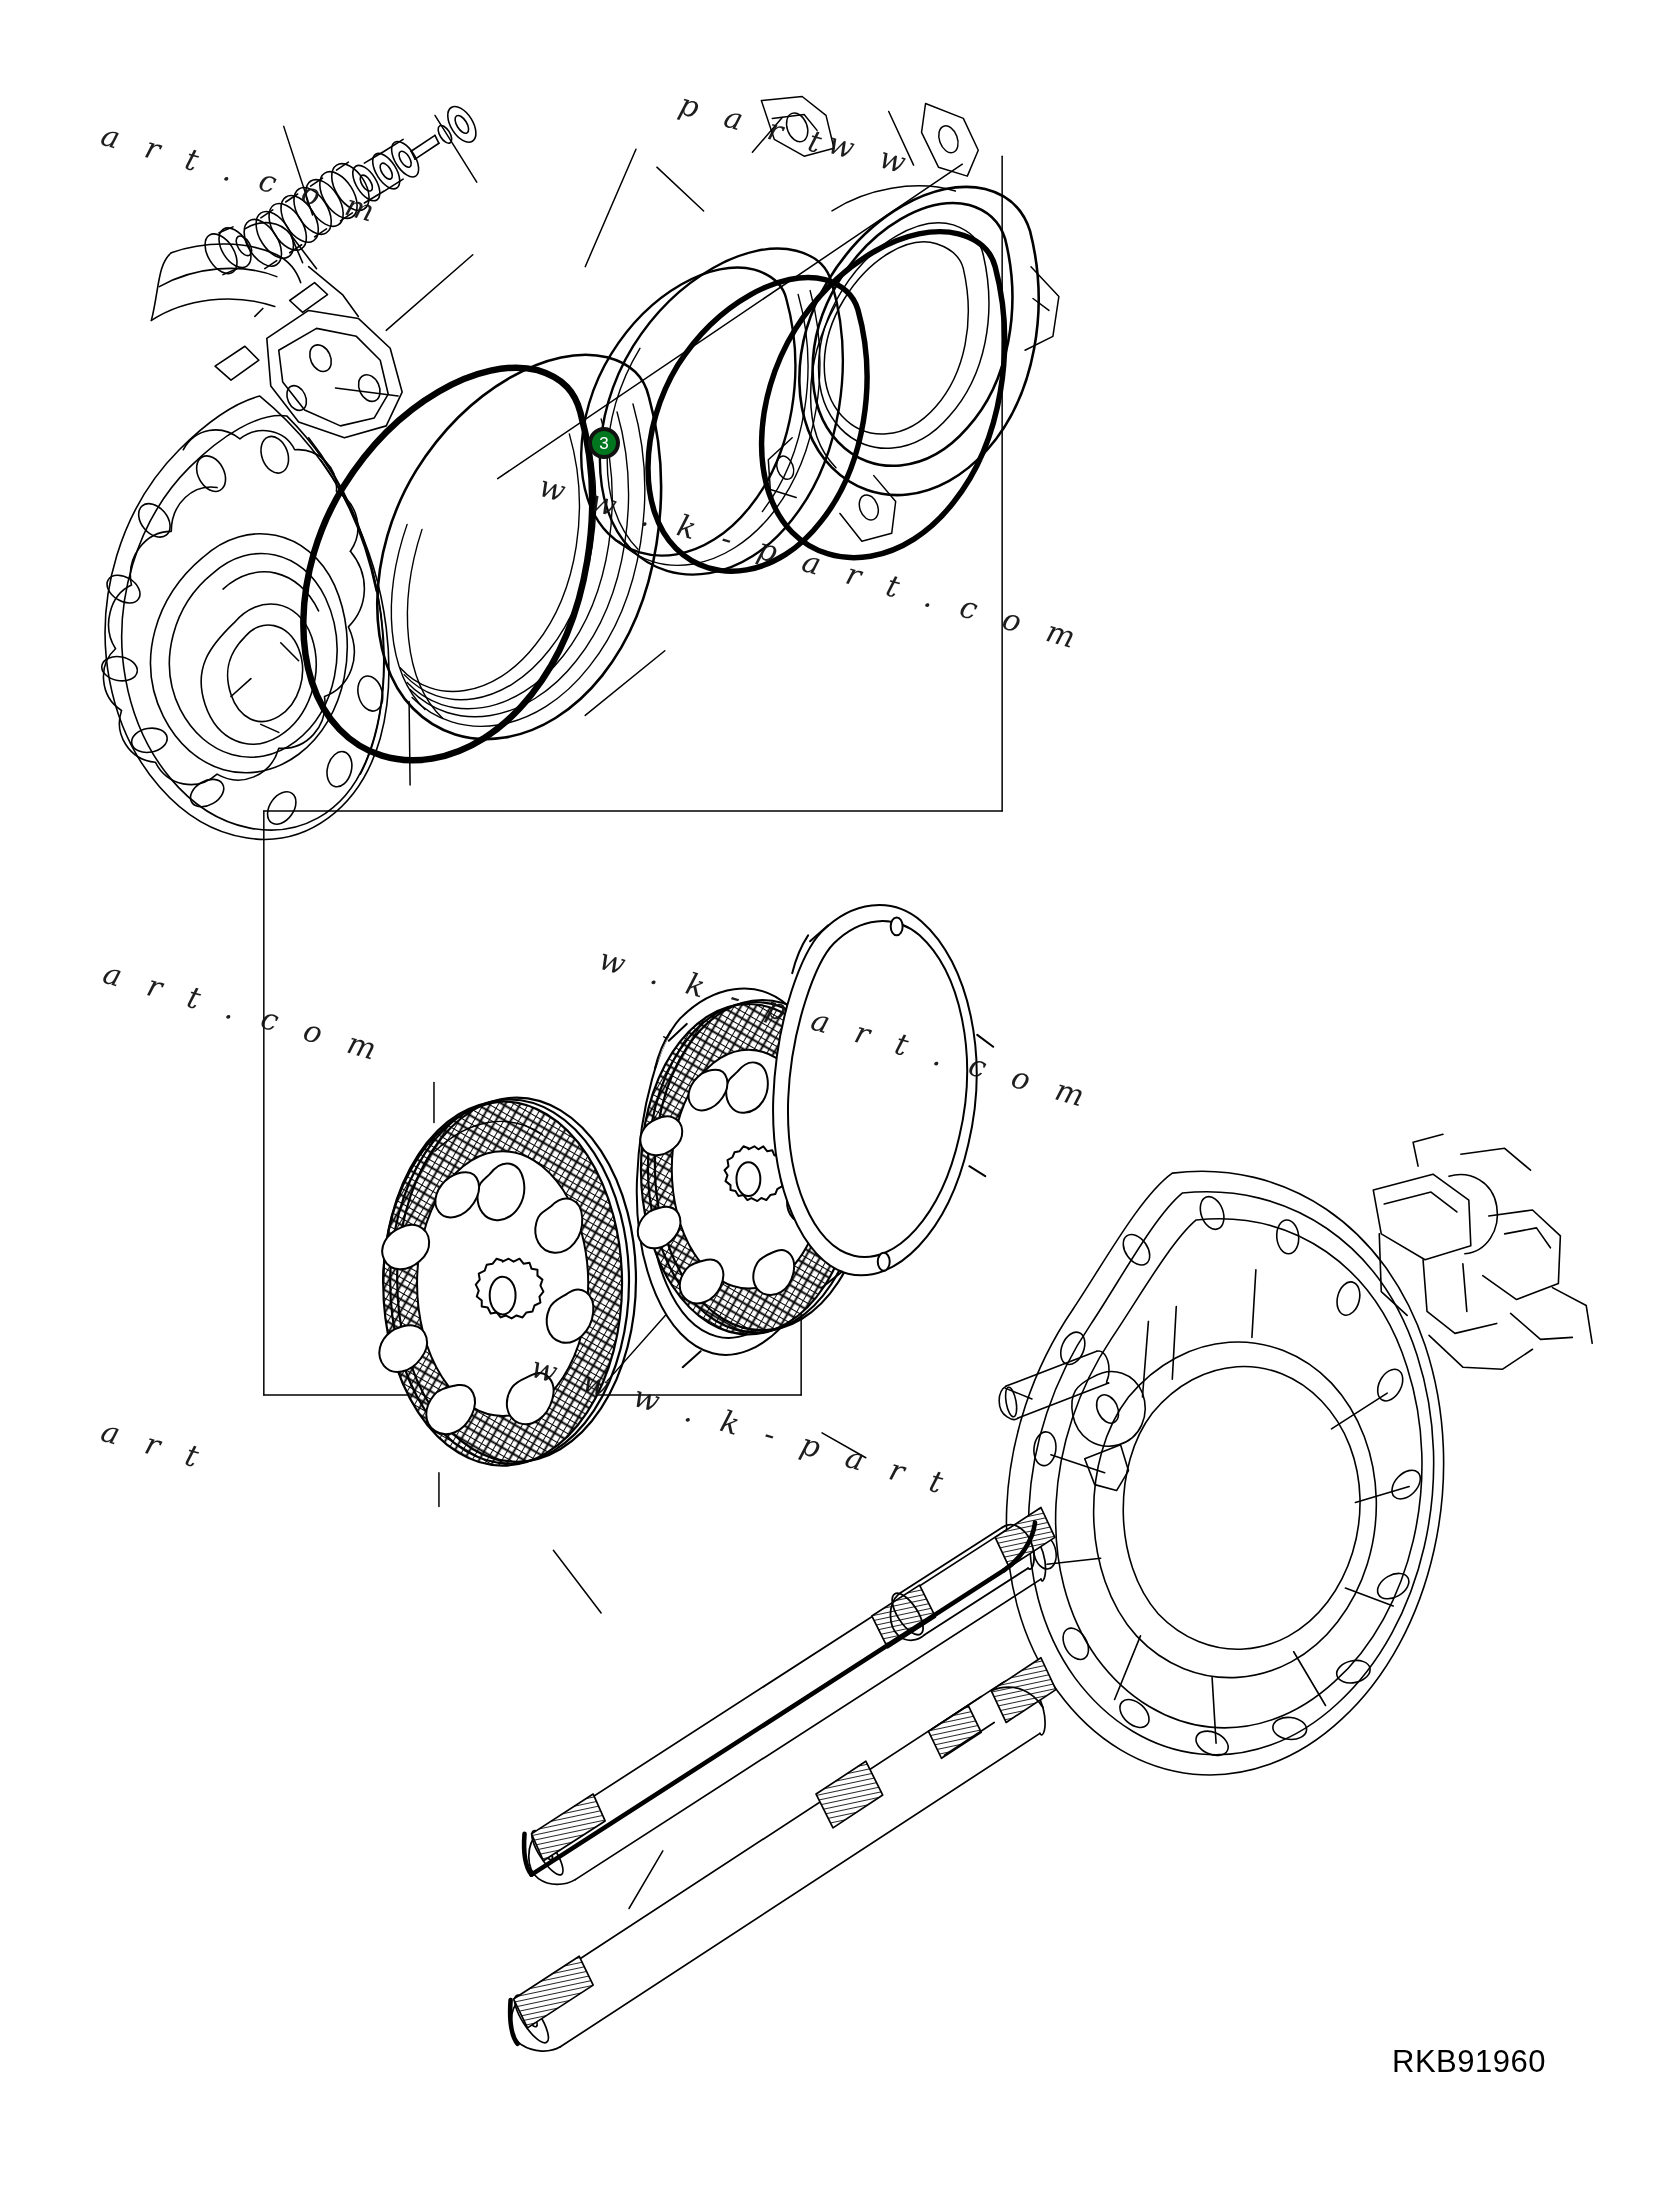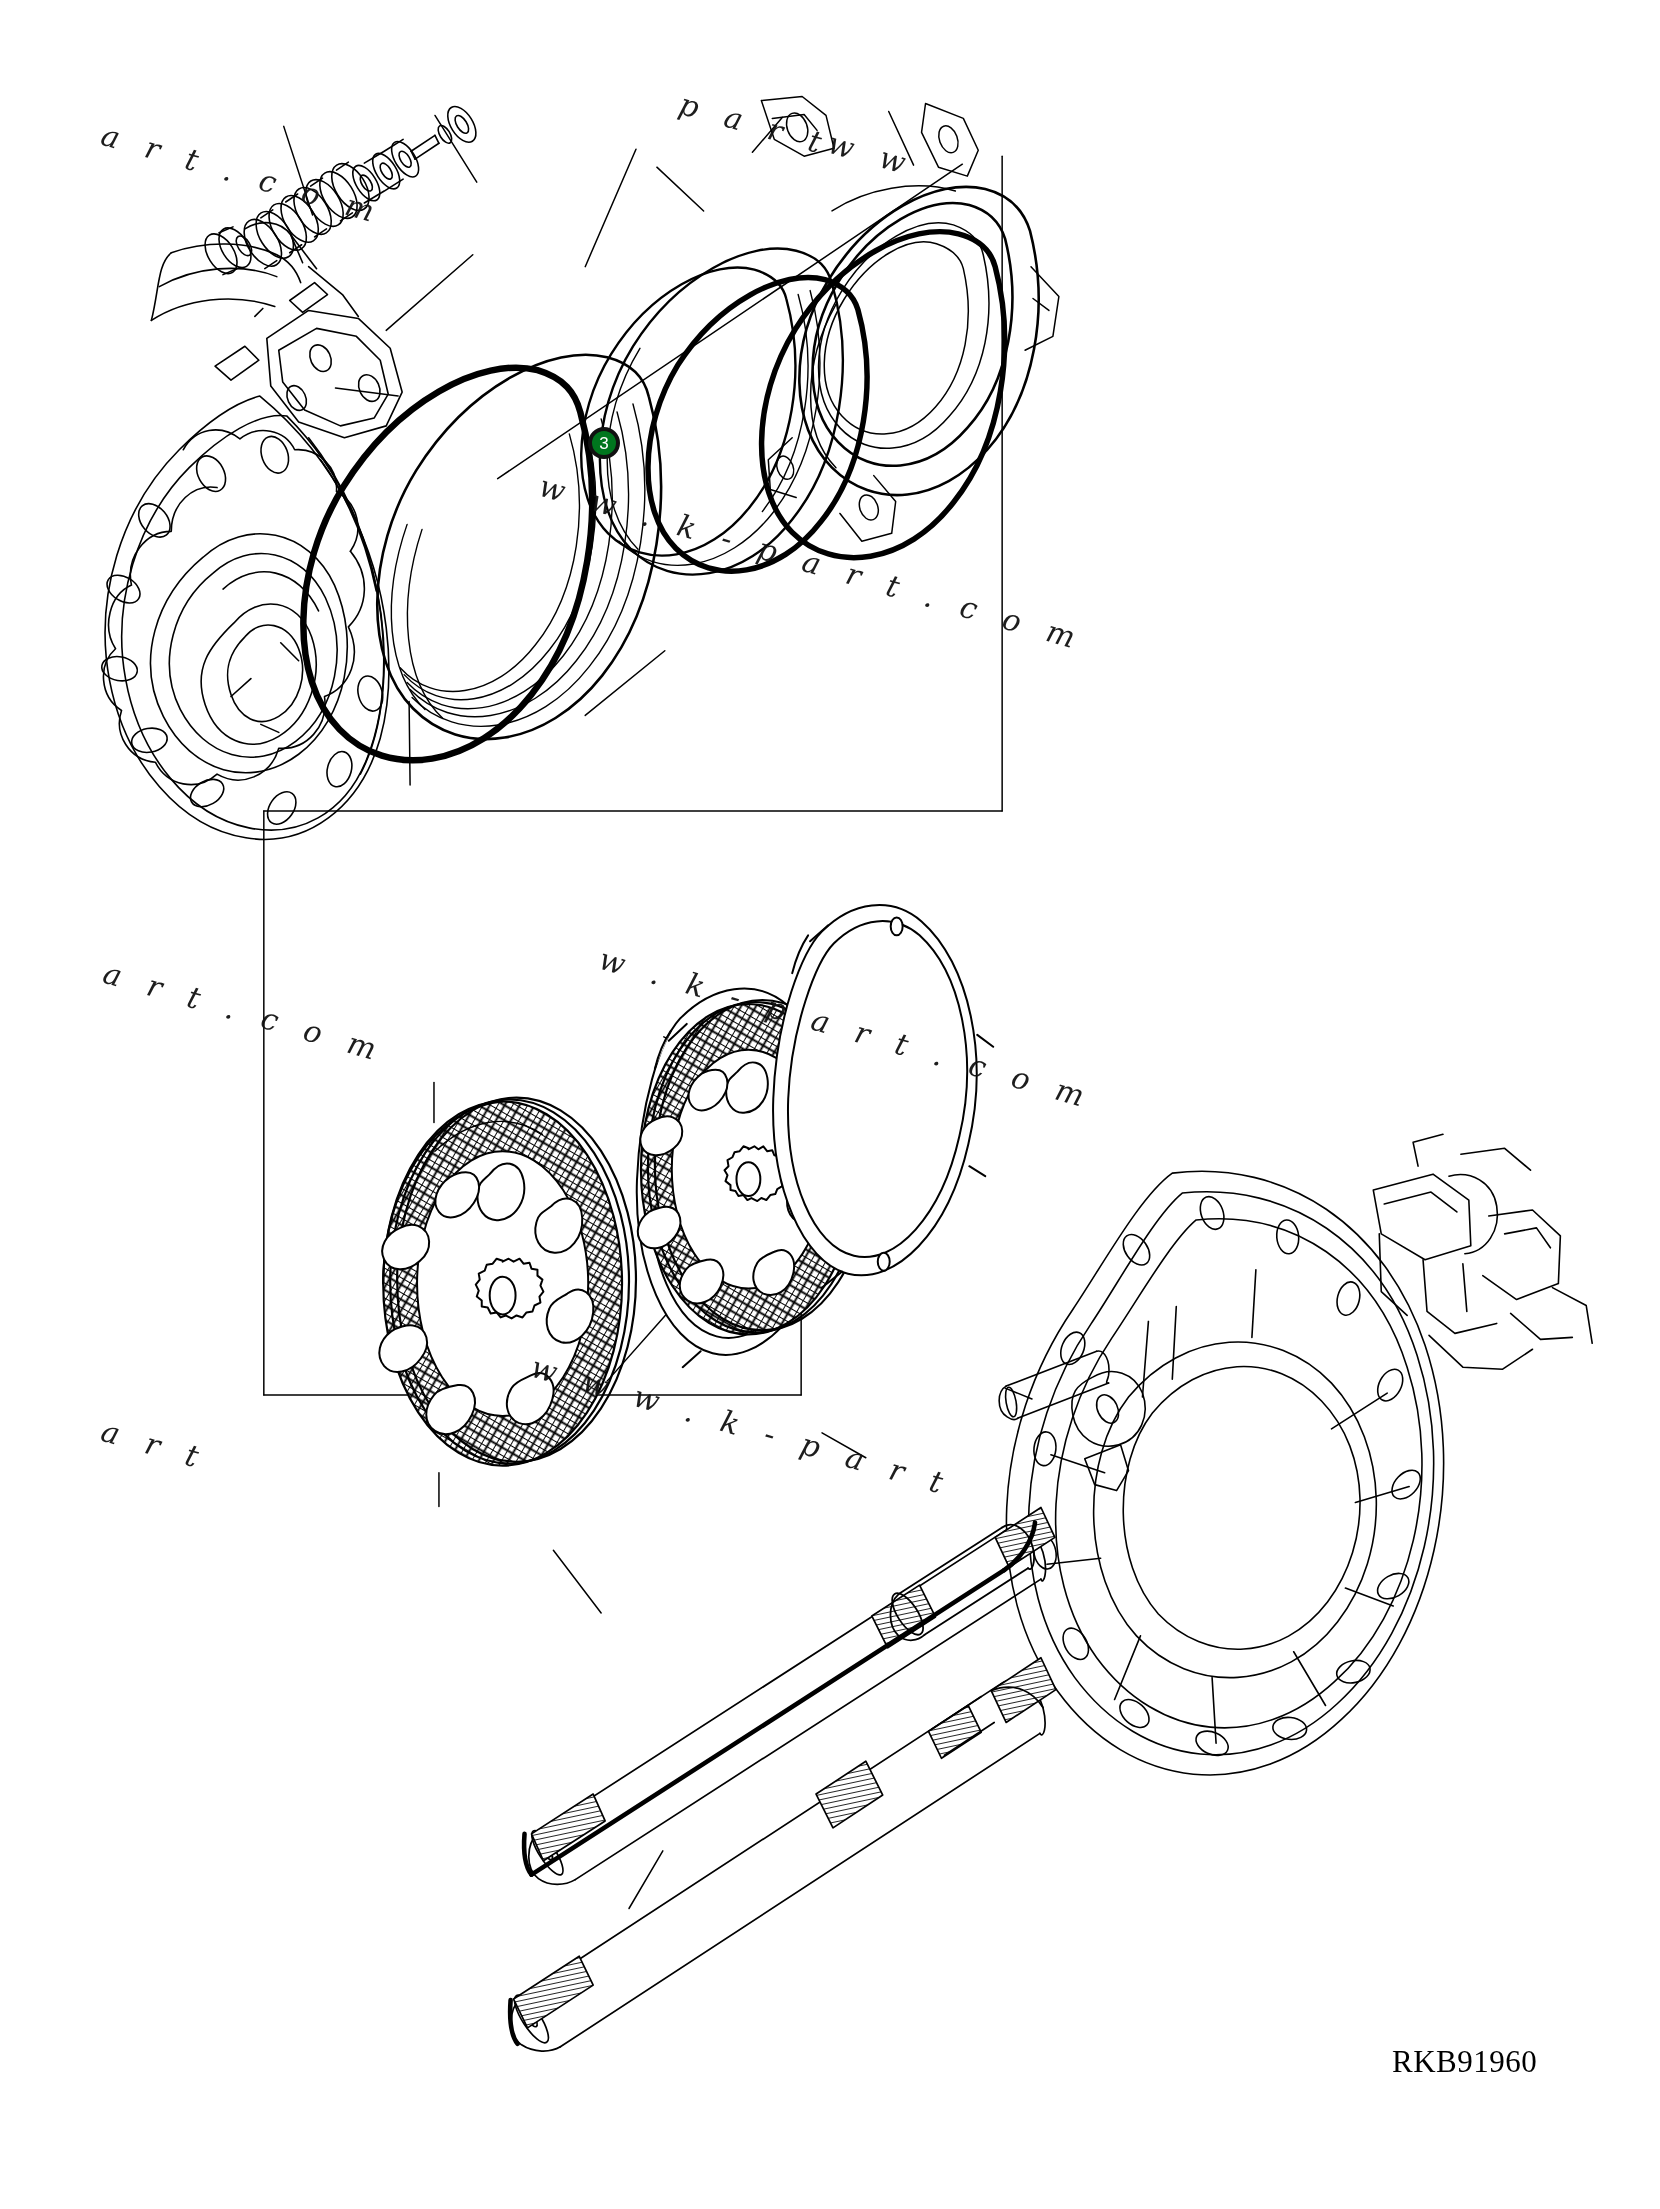--- a/index.html
+++ b/index.html
@@ -470,16 +470,16 @@
       <div class="wm" style="left: 109px; top: 955px; font-size: 30px; opacity: 0.95; transform: rotate(16deg); transform-origin: left top;">a r t . c o m</div>
       <div class="wm" style="left: 605px; top: 941px; font-size: 30px; opacity: 0.95; transform: rotate(16deg); transform-origin: left top;">w . k - p a r t . c o m</div>
       <div class="wm" style="left: 537px; top: 1349px; font-size: 30px; opacity: 0.95; transform: rotate(16deg); transform-origin: left top;">w w w . k - p a r t</div>
       <div class="wm" style="left: 107px; top: 1413px; font-size: 30px; opacity: 0.95; transform: rotate(16deg); transform-origin: left top;">a r t</div>
     </div>
 
   <div id="callout-3" style="left: 588px; top: 427px; width: 32px; height: 32px; background: rgb(0, 118, 30); border: 4px solid rgb(17, 17, 17);">
     <span style="color: rgb(255, 255, 255);">3</span>
   </div>
 
-  <div id="drawing-number" style="left: 1392px; top: 2044px; font-family: Liberation Serif, serif;">RKB91960</div>
+  <div id="drawing-number" style="left: 1392px; top: 2044px;">RKB91960</div>
 
 </div>
 
 
 </body></html>

